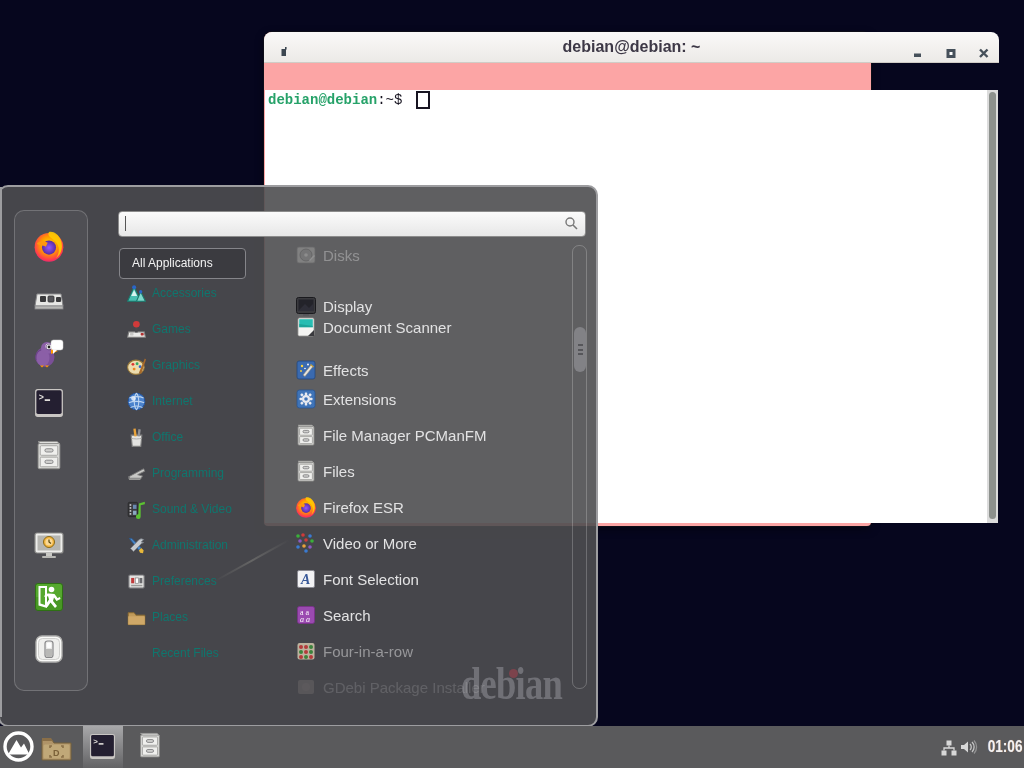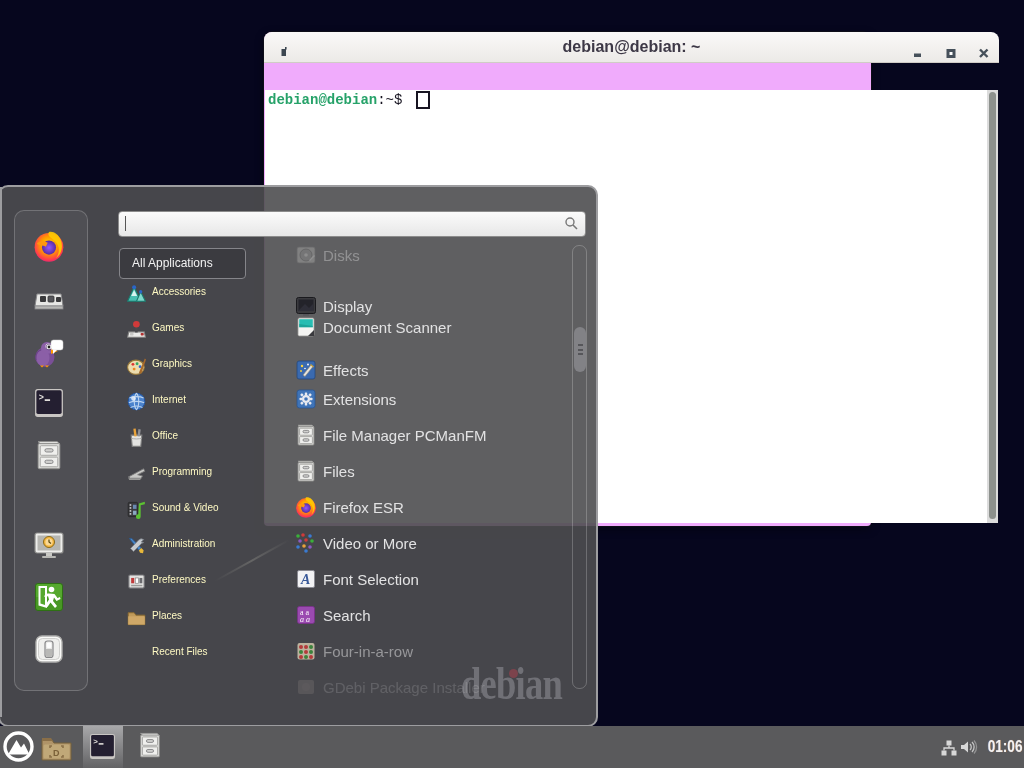--- a/index.html
+++ b/index.html
@@ -1,21 +1,21 @@
 <!DOCTYPE html>
 <html><head>
 <meta charset="utf-8">
 <style>
   html,body{margin:0;padding:0;width:1024px;height:768px;overflow:hidden;
     font-family:"Liberation Sans",sans-serif;}
   #screen{position:absolute;left:0;top:0;width:1024px;height:768px;background:#06061e;overflow:hidden;}
   .abs{position:absolute;}
   
   #term{position:absolute;left:264px;top:32px;width:607px;height:494px;
-        background:#f0abfc;border-radius:8px 8px 4px 4px;
+        background:#fca5a5;border-radius:8px 8px 4px 4px;
         box-shadow:0 0 0 1px rgba(20,20,25,0.6), 0 3px 10px rgba(0,0,0,0.45);}
   #ttl{position:absolute;left:0;top:0;width:735px;height:30px;
        background:linear-gradient(#faf9f8,#eceae7);
        border-bottom:1px solid #d0ccc6;border-radius:8px 8px 0 0;}
   #ttl .t{position:absolute;left:0;right:0;top:6px;text-align:center;
           font-size:16px;font-weight:bold;color:#3d3846;}
   #mbar{position:absolute;left:0;top:31px;width:735px;height:26px;background:#f6f5f4;
         border-bottom:1px solid #e0ddda;font-size:13.5px;color:#303030;}
   #mbar span{position:absolute;top:5px;}
   #tcontent{position:absolute;left:1px;top:58px;width:722px;height:433px;background:#fff;text-align:center;}
@@ -38,21 +38,21 @@
         border:1px solid rgba(255,255,255,0.2);background:rgba(255,255,255,0.05);
         border-radius:10px;}
   #search{position:absolute;left:118px;top:24px;width:466px;height:24px;
           background:linear-gradient(#fbfbfb,#e7e7e7);border:1px solid #8c8c8c;
           border-radius:4px;}
   #scursor{position:absolute;left:6px;top:4px;width:1px;height:15px;background:#555;}
   #sglass{position:absolute;right:6px;top:4px;width:15px;height:15px;}
   #allapps{position:absolute;left:119px;top:61px;width:127px;height:31px;
            background:rgba(38,38,40,0.3);border:1px solid #85858a;border-radius:4px;box-sizing:border-box;}
   #allapps span{position:absolute;left:12px;top:7px;font-size:12px;color:#f2f2f2;}
-  .cat{position:absolute;left:129px;width:170px;height:20px;font-size:10px;color:#fef9c3;}
+  .cat{position:absolute;left:129px;width:170px;height:20px;font-size:12px;color:#0f766e;}
   .cat .ci{position:absolute;left:-2px;top:-1px;width:19px;height:19px;}
   .cat .ci svg{width:19px;height:19px;}
   .cat .cl{position:absolute;left:23px;top:1px;white-space:nowrap;}
   .app{position:absolute;left:295px;width:290px;height:24px;font-size:15px;color:#e2e2e3;}
   .app .ai{position:absolute;left:0;top:0;width:22px;height:22px;}
   .app .al{position:absolute;left:28px;top:3px;white-space:nowrap;}
   #mscroll{position:absolute;left:572px;top:58px;width:15px;height:444px;
            border:1px solid rgba(255,255,255,0.22);border-radius:7px;box-sizing:border-box;}
   #mthumb{position:absolute;left:574px;top:140px;width:12px;height:45px;background:#828286;
           border-radius:6px;}

